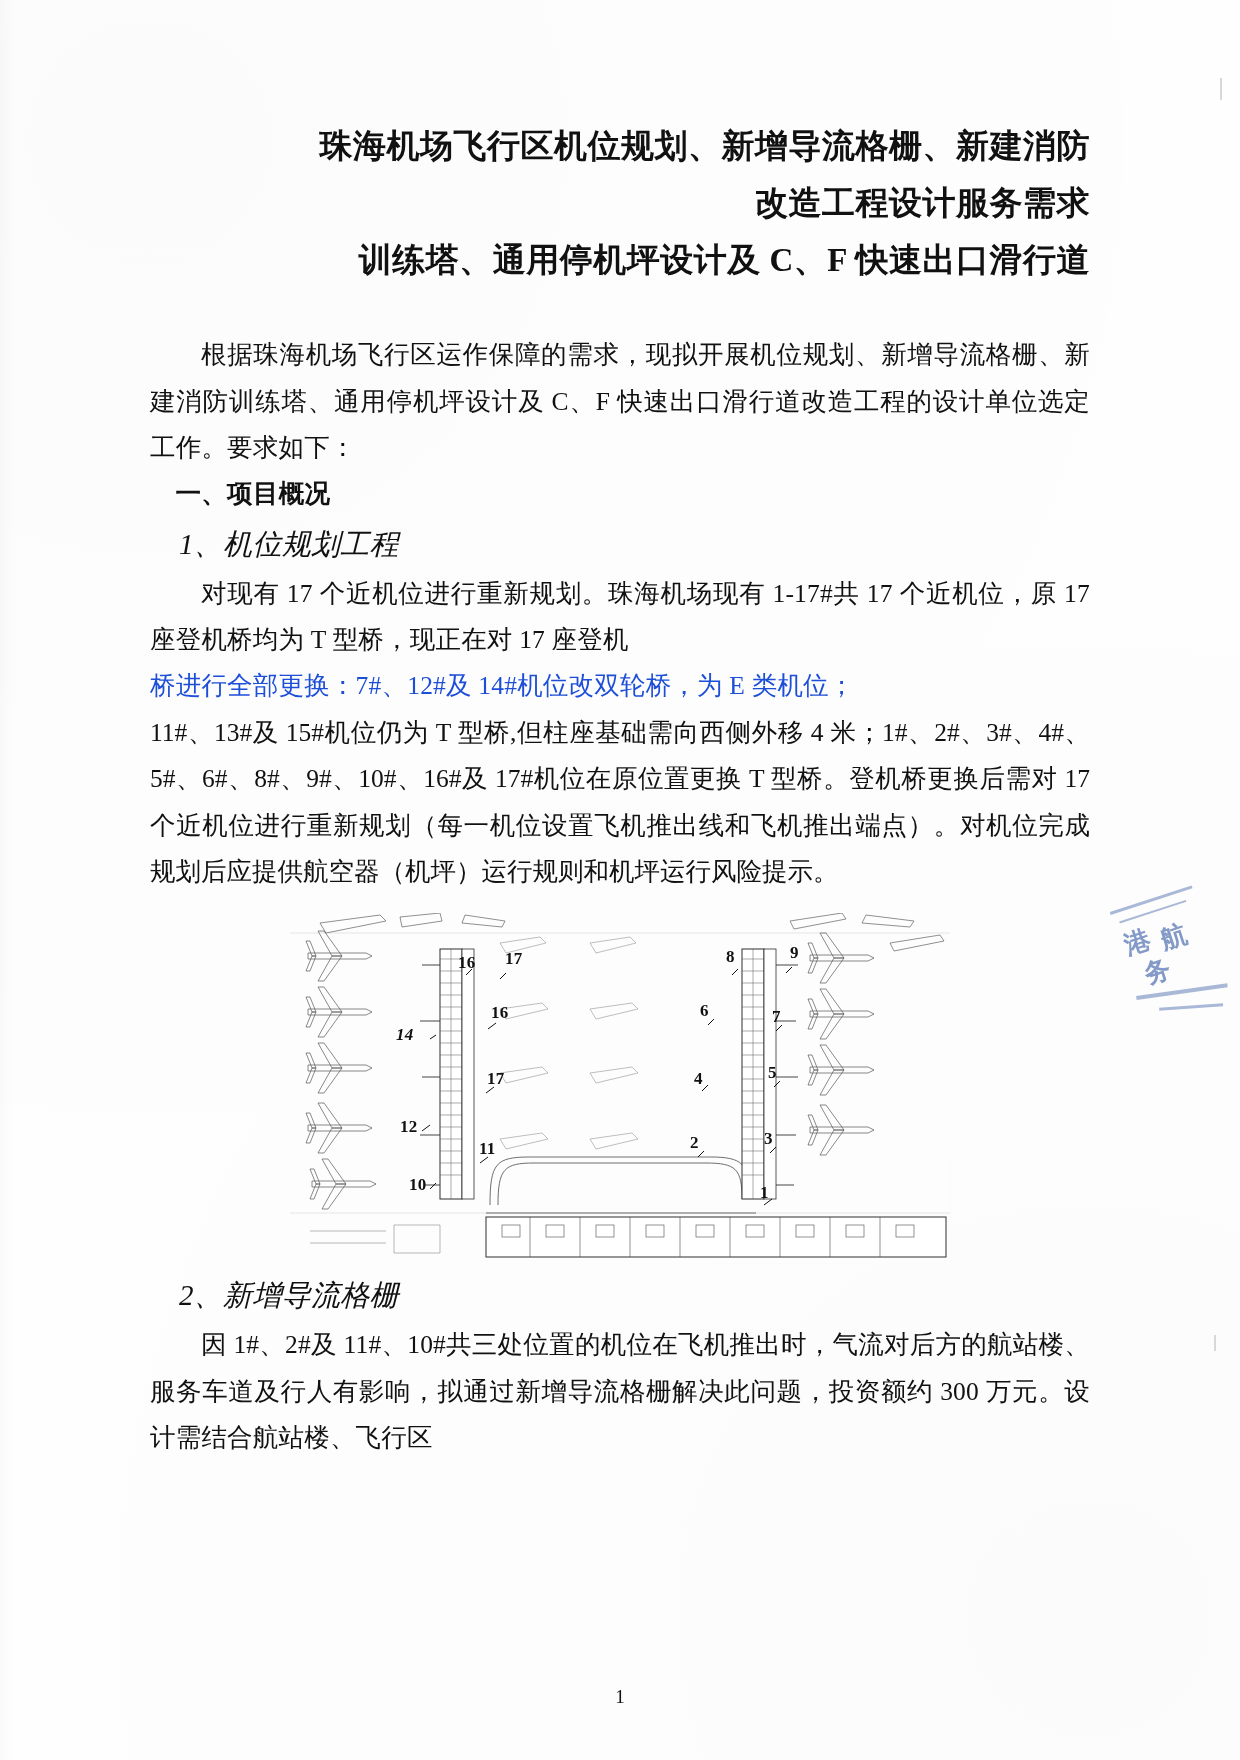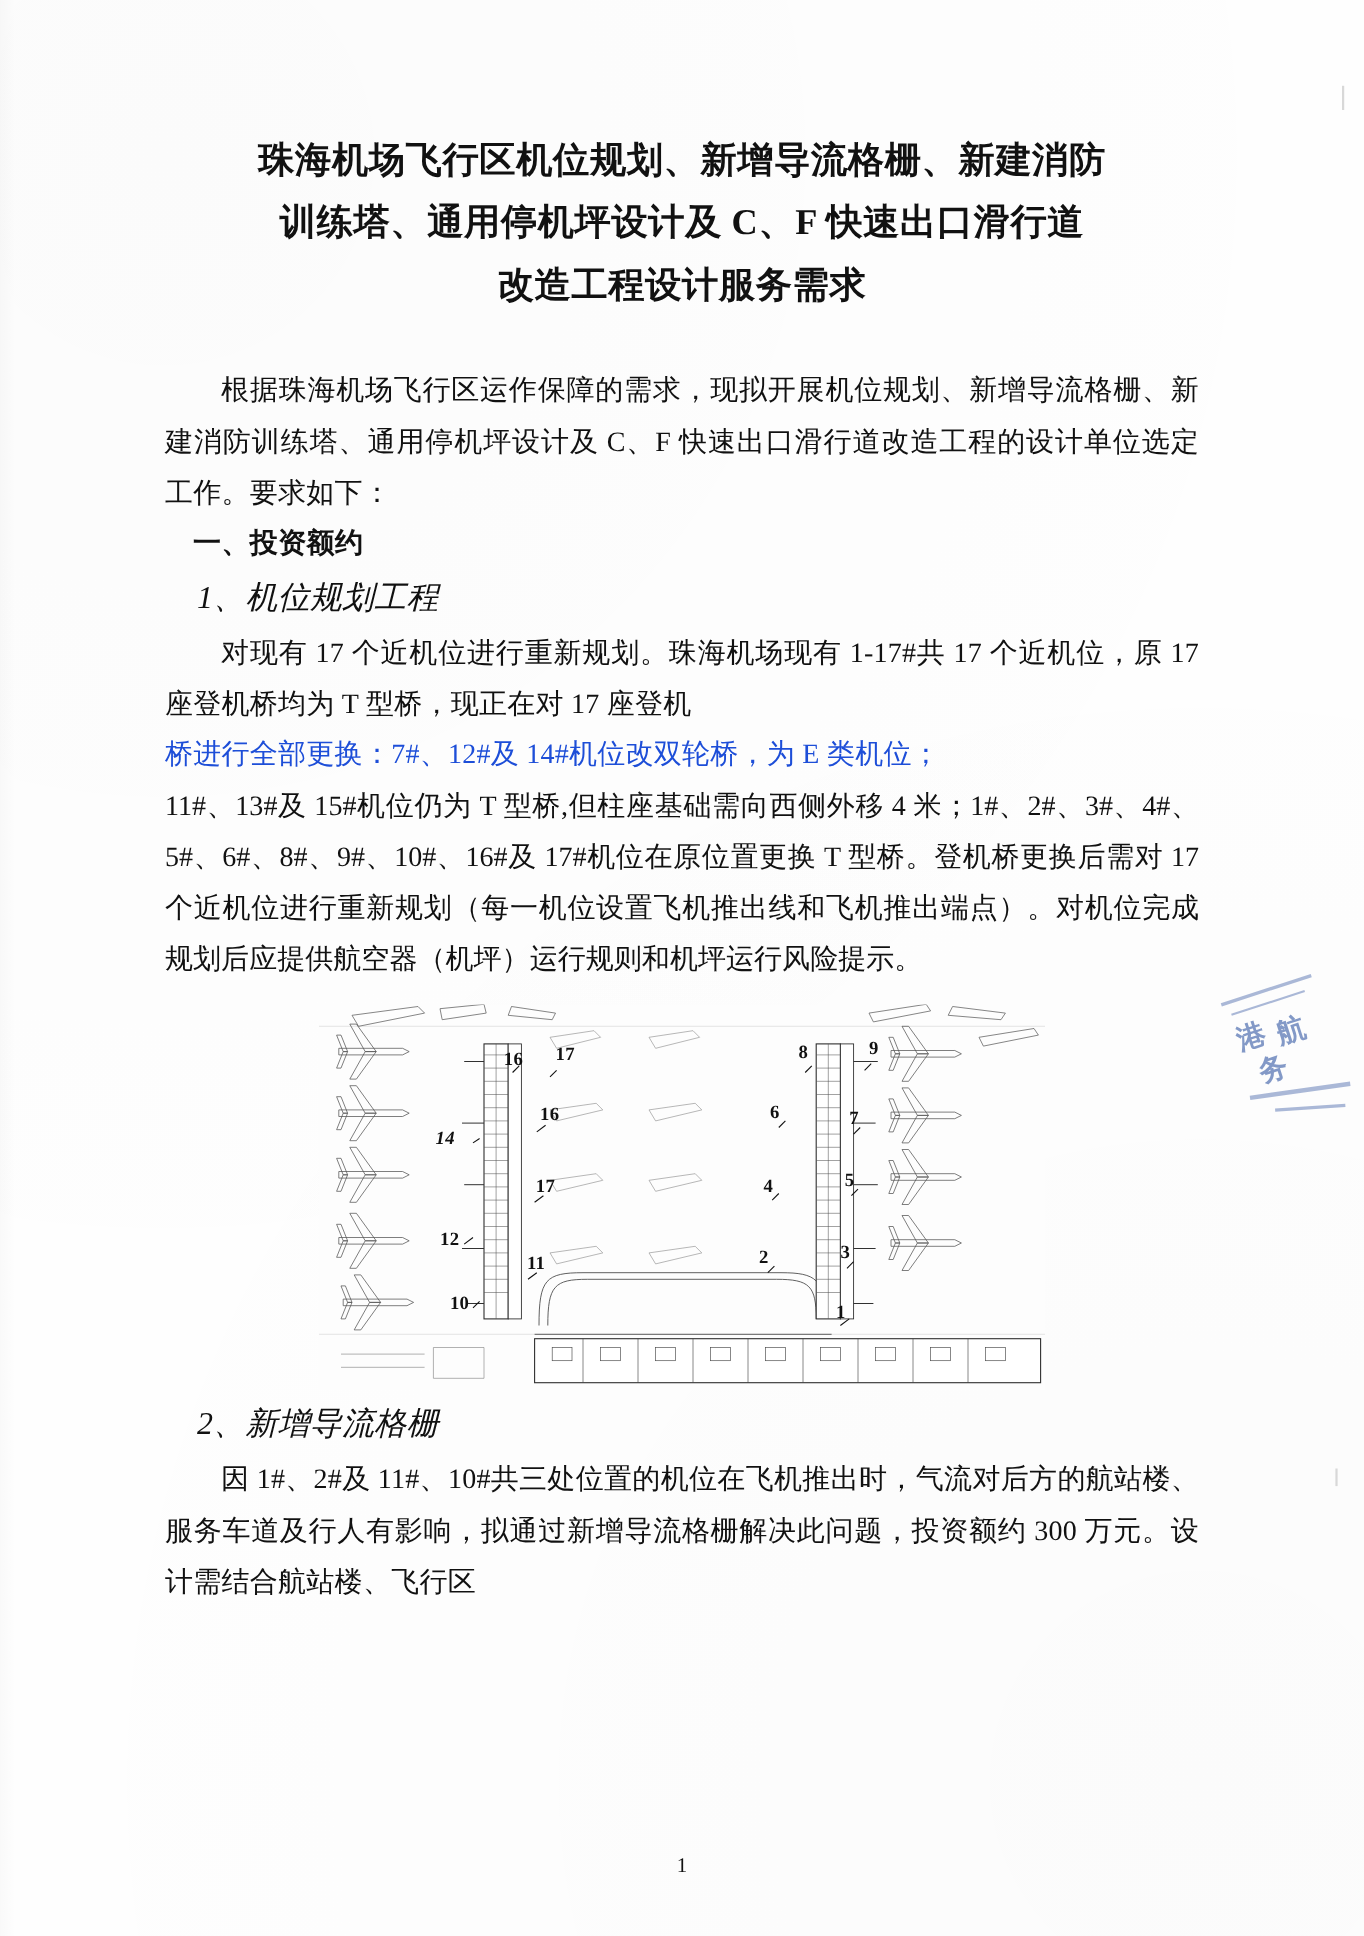--- a/index.html
+++ b/index.html
@@ -30,21 +30,21 @@
       linear-gradient(90deg, rgba(0,0,0,0.02) 0px, rgba(0,0,0,0) 14px);
     pointer-events: none;
   }
   .content {
     position: relative;
     padding: 96px 150px 0 150px;
   }
   .doc-title {
     font-size: 33px;
     font-weight: bold;
-    text-align: center;
+    text-align: right;
     line-height: 1.72;
     letter-spacing: 0.5px;
     margin: 22px 0 0 0;
   }
   .doc-title div { white-space: nowrap; }
   .body-block {
     margin-top: 44px;
     font-size: 25.5px;
     line-height: 1.82;
     text-align: justify;
@@ -139,29 +139,29 @@
 
 <div class="page">
 
   <div class="edge-mark" style="right:18px; top:78px; width:2px; height:22px;"></div>
   <div class="edge-mark" style="right:24px; top:1335px; width:2px; height:16px;"></div>
 
   <div class="content">
 
     <div class="doc-title">
       <div>珠海机场飞行区机位规划、新增导流格栅、新建消防</div>
+      <div>改造工程设计服务需求</div>
       <div>训练塔、通用停机坪设计及 C、F 快速出口滑行道</div>
-      <div>改造工程设计服务需求</div>
     </div>
 
     <div class="body-block">
 
       <p class="para">根据珠海机场飞行区运作保障的需求，现拟开展机位规划、新增导流格栅、新建消防训练塔、通用停机坪设计及 C、F 快速出口滑行道改造工程的设计单位选定工作。要求如下：</p>
 
-      <div class="heading-line">一、投资额约</div>
+      <div class="heading-line">一、项目概况</div>
 
       <div class="sub-heading">1、机位规划工程</div>
 
       <p class="para">对现有 17 个近机位进行重新规划。珠海机场现有 1-17#共 17 个近机位，原 17 座登机桥均为 T 型桥，现正在对 17 座登机</p>
 
       <p class="para faded" style="text-indent:0;">桥进行全部更换：7#、12#及 14#机位改双轮桥，为 E 类机位；</p>
 
       <p class="para tight" style="text-indent:0;">11#、13#及 15#机位仍为 T 型桥,但柱座基础需向西侧外移 4 米；1#、2#、3#、4#、5#、6#、8#、9#、10#、16#及 17#机位在原位置更换 T 型桥。登机桥更换后需对 17 个近机位进行重新规划（每一机位设置飞机推出线和飞机推出端点）。对机位完成规划后应提供航空器（机坪）运行规则和机坪运行风险提示。</p>
 
       <div class="figure">

